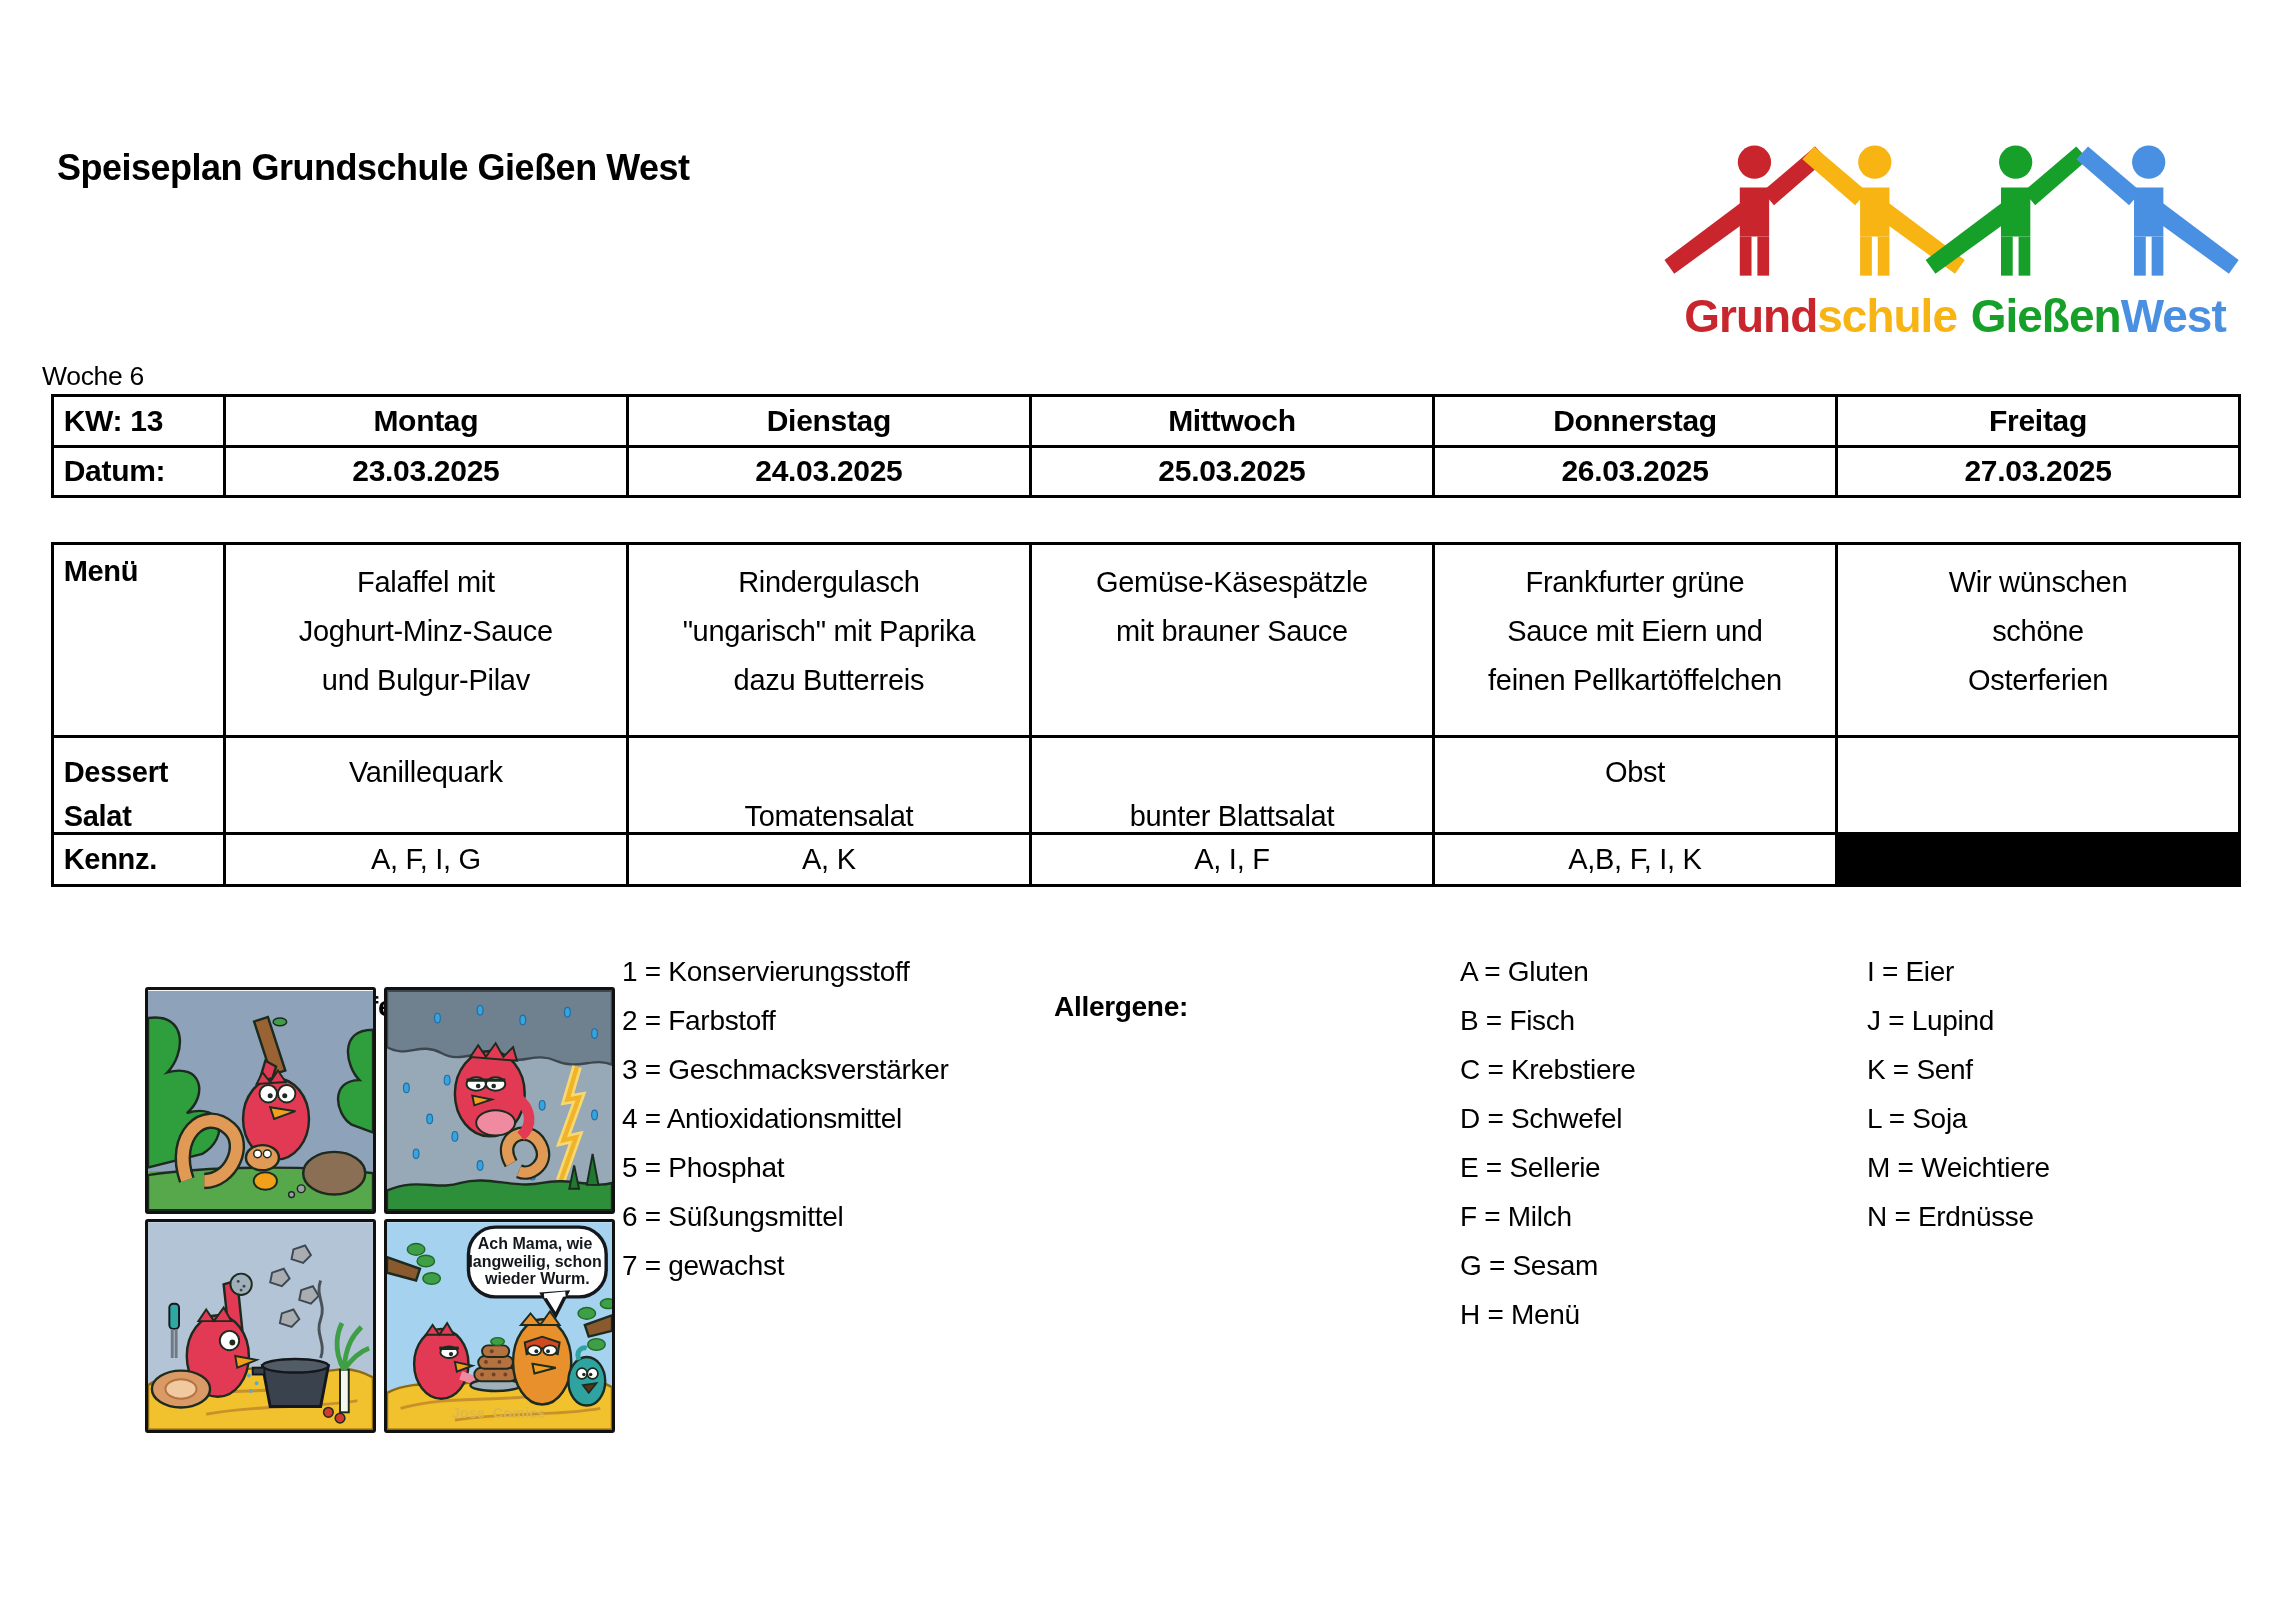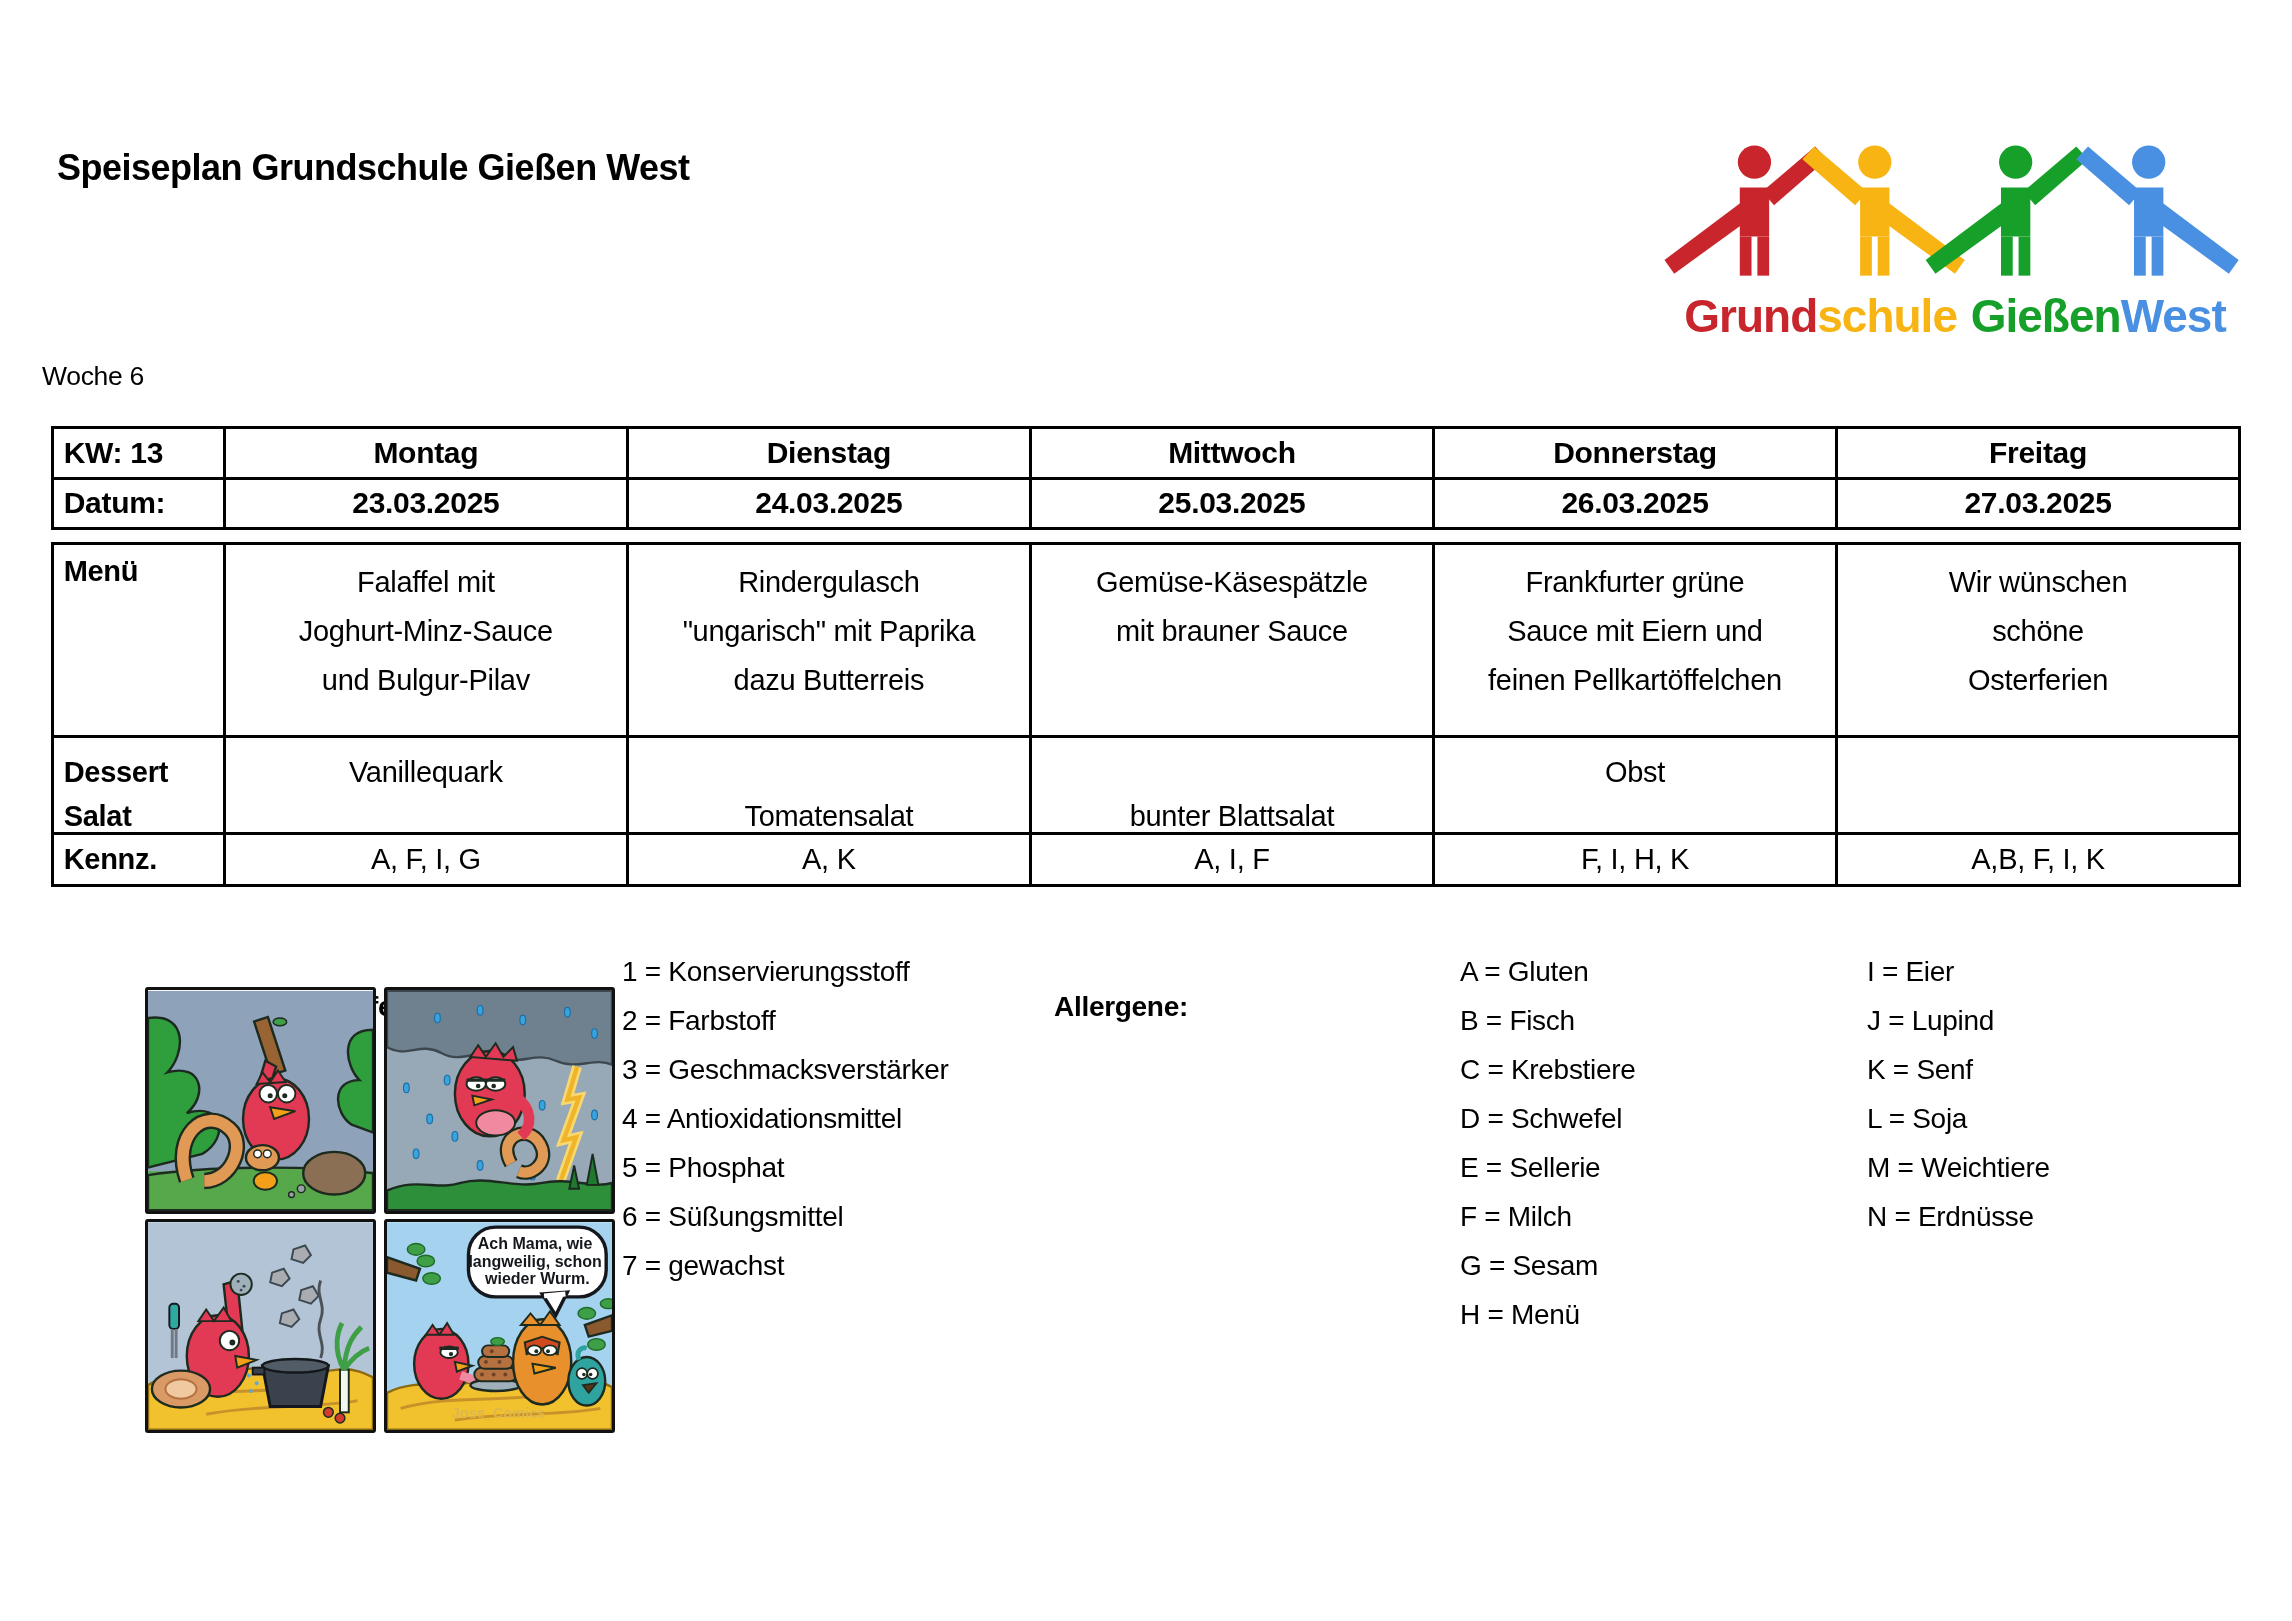--- a/index.html
+++ b/index.html
@@ -7,21 +7,21 @@
   .abs{position:absolute;}
 
   
   #title{left:57px;top:147px;font-size:36px;font-weight:bold;letter-spacing:-0.5px;}
   #woche{left:42px;top:361px;font-size:26.5px;letter-spacing:-0.3px;}
   #logo{left:1661px;top:125px;}
 
   
   .tbl{background:#000;display:grid;padding:2.9px;grid-gap:2.9px;box-sizing:border-box;letter-spacing:-0.3px;}
   .tbl>div{background:#fff;box-sizing:border-box;}
-  #tbl-week{left:51px;top:394px;width:2190px;grid-template-columns:169px repeat(5,1fr);grid-template-rows:48px 47px;font-weight:bold;font-size:30px;margin-top:32px;}
+  #tbl-week{left:51px;top:394px;width:2190px;grid-template-columns:169px repeat(5,1fr);grid-template-rows:48px 47px;font-weight:bold;font-size:30px;}
   #tbl-menu{left:51px;top:542px;width:2190px;grid-template-columns:169px repeat(5,1fr);grid-template-rows:190px 94px 49px;font-size:29px;}
   .cell-c{display:flex;align-items:center;justify-content:center;text-align:center;}
   .cell-l{display:flex;align-items:center;padding-left:9.8px;}
   .lbl{font-weight:bold;}
   .menu-label{padding:9.8px 0 0 9.8px;font-weight:bold;}
   .menu-cell{text-align:center;padding-top:12.7px;line-height:49px;}
   .ds-label{padding:11.8px 0 0 9.8px;line-height:44px;font-weight:bold;}
   .ds-cell{text-align:center;padding-top:11.8px;line-height:44px;}
   .ds-cell div{min-height:44px;}
 
@@ -131,21 +131,20 @@
   </div>
   <div class="ds-cell">
     <div></div>
     <div></div>
   </div>
 
   <div class="cell-l lbl">Kennz.</div>
   <div class="cell-c">A, F, I, G</div>
   <div class="cell-c">A, K</div>
   <div class="cell-c">A, I, F</div>
-  <div class="cell-c">F, I, H, K</div>
   <div class="cell-c">A,B, F, I, K</div>
 </div>
 
 <div id="zusatz-title" class="abs legend-title">Zusatzstoffe:</div>
 <div id="additives" class="abs legend-col">
   <div>1 = Konservierungsstoff</div>
   <div>2 = Farbstoff</div>
   <div>3 = Geschmacksverstärker</div>
   <div>4 = Antioxidationsmittel</div>
   <div>5 = Phosphat</div>

